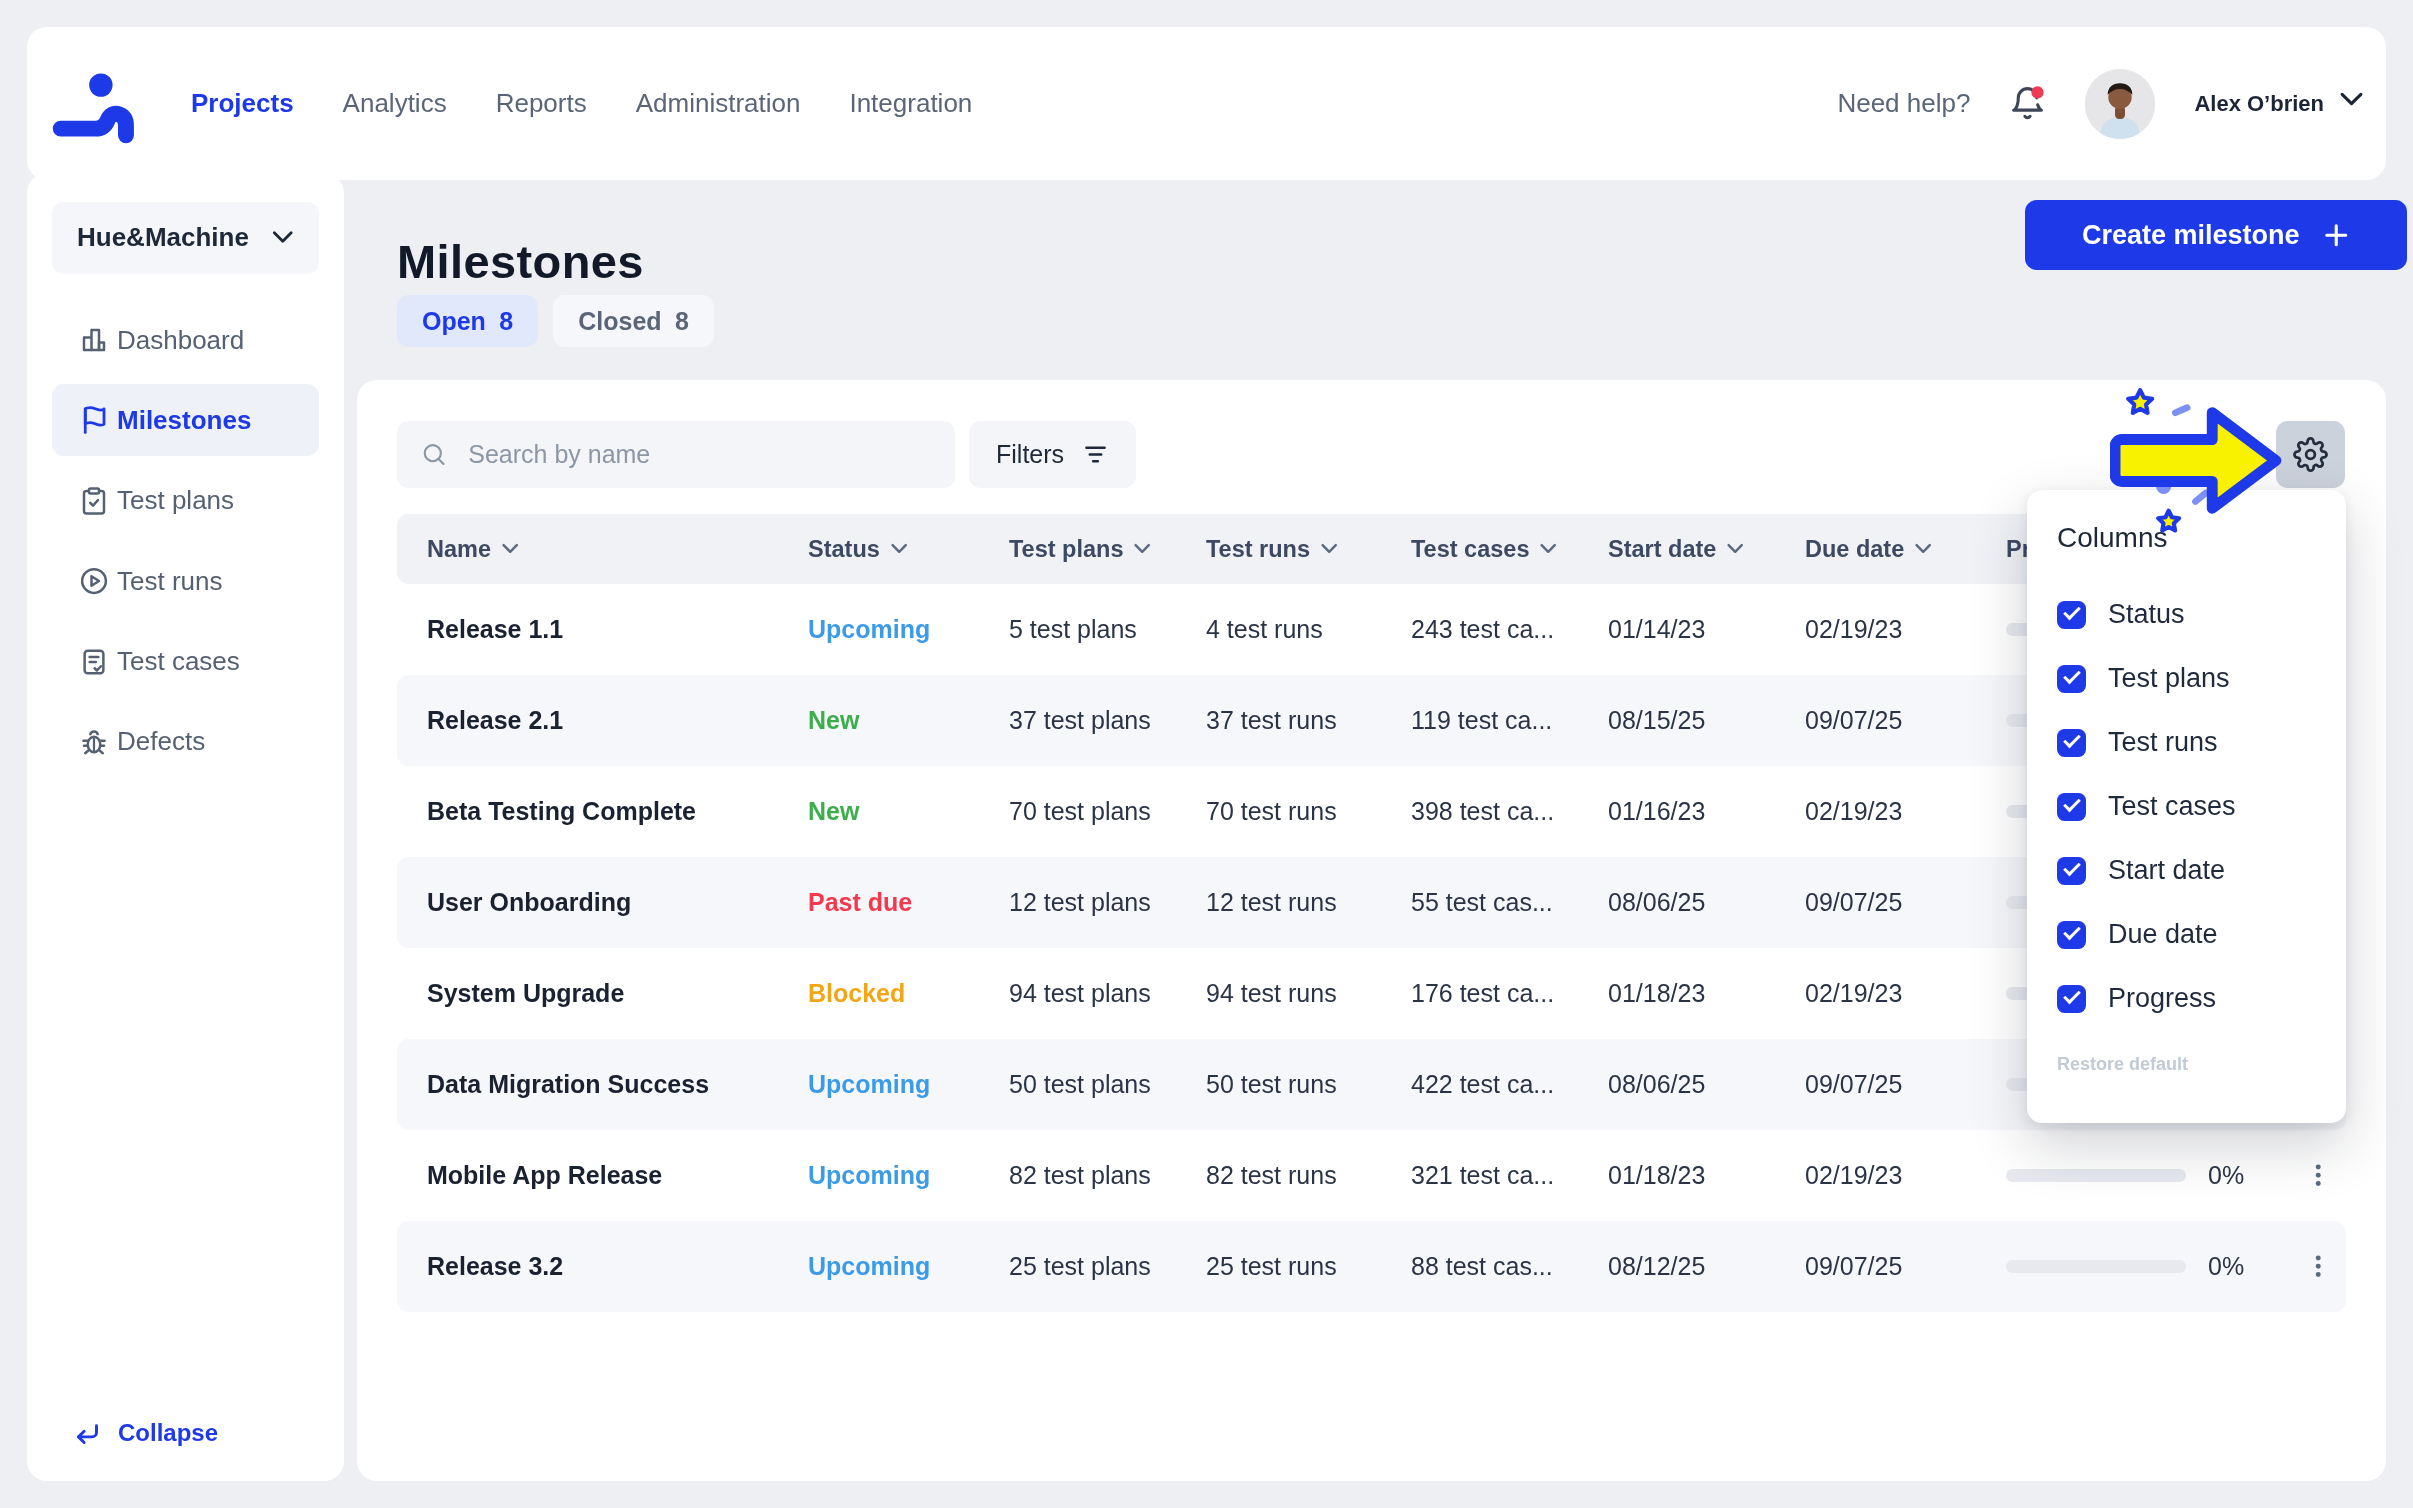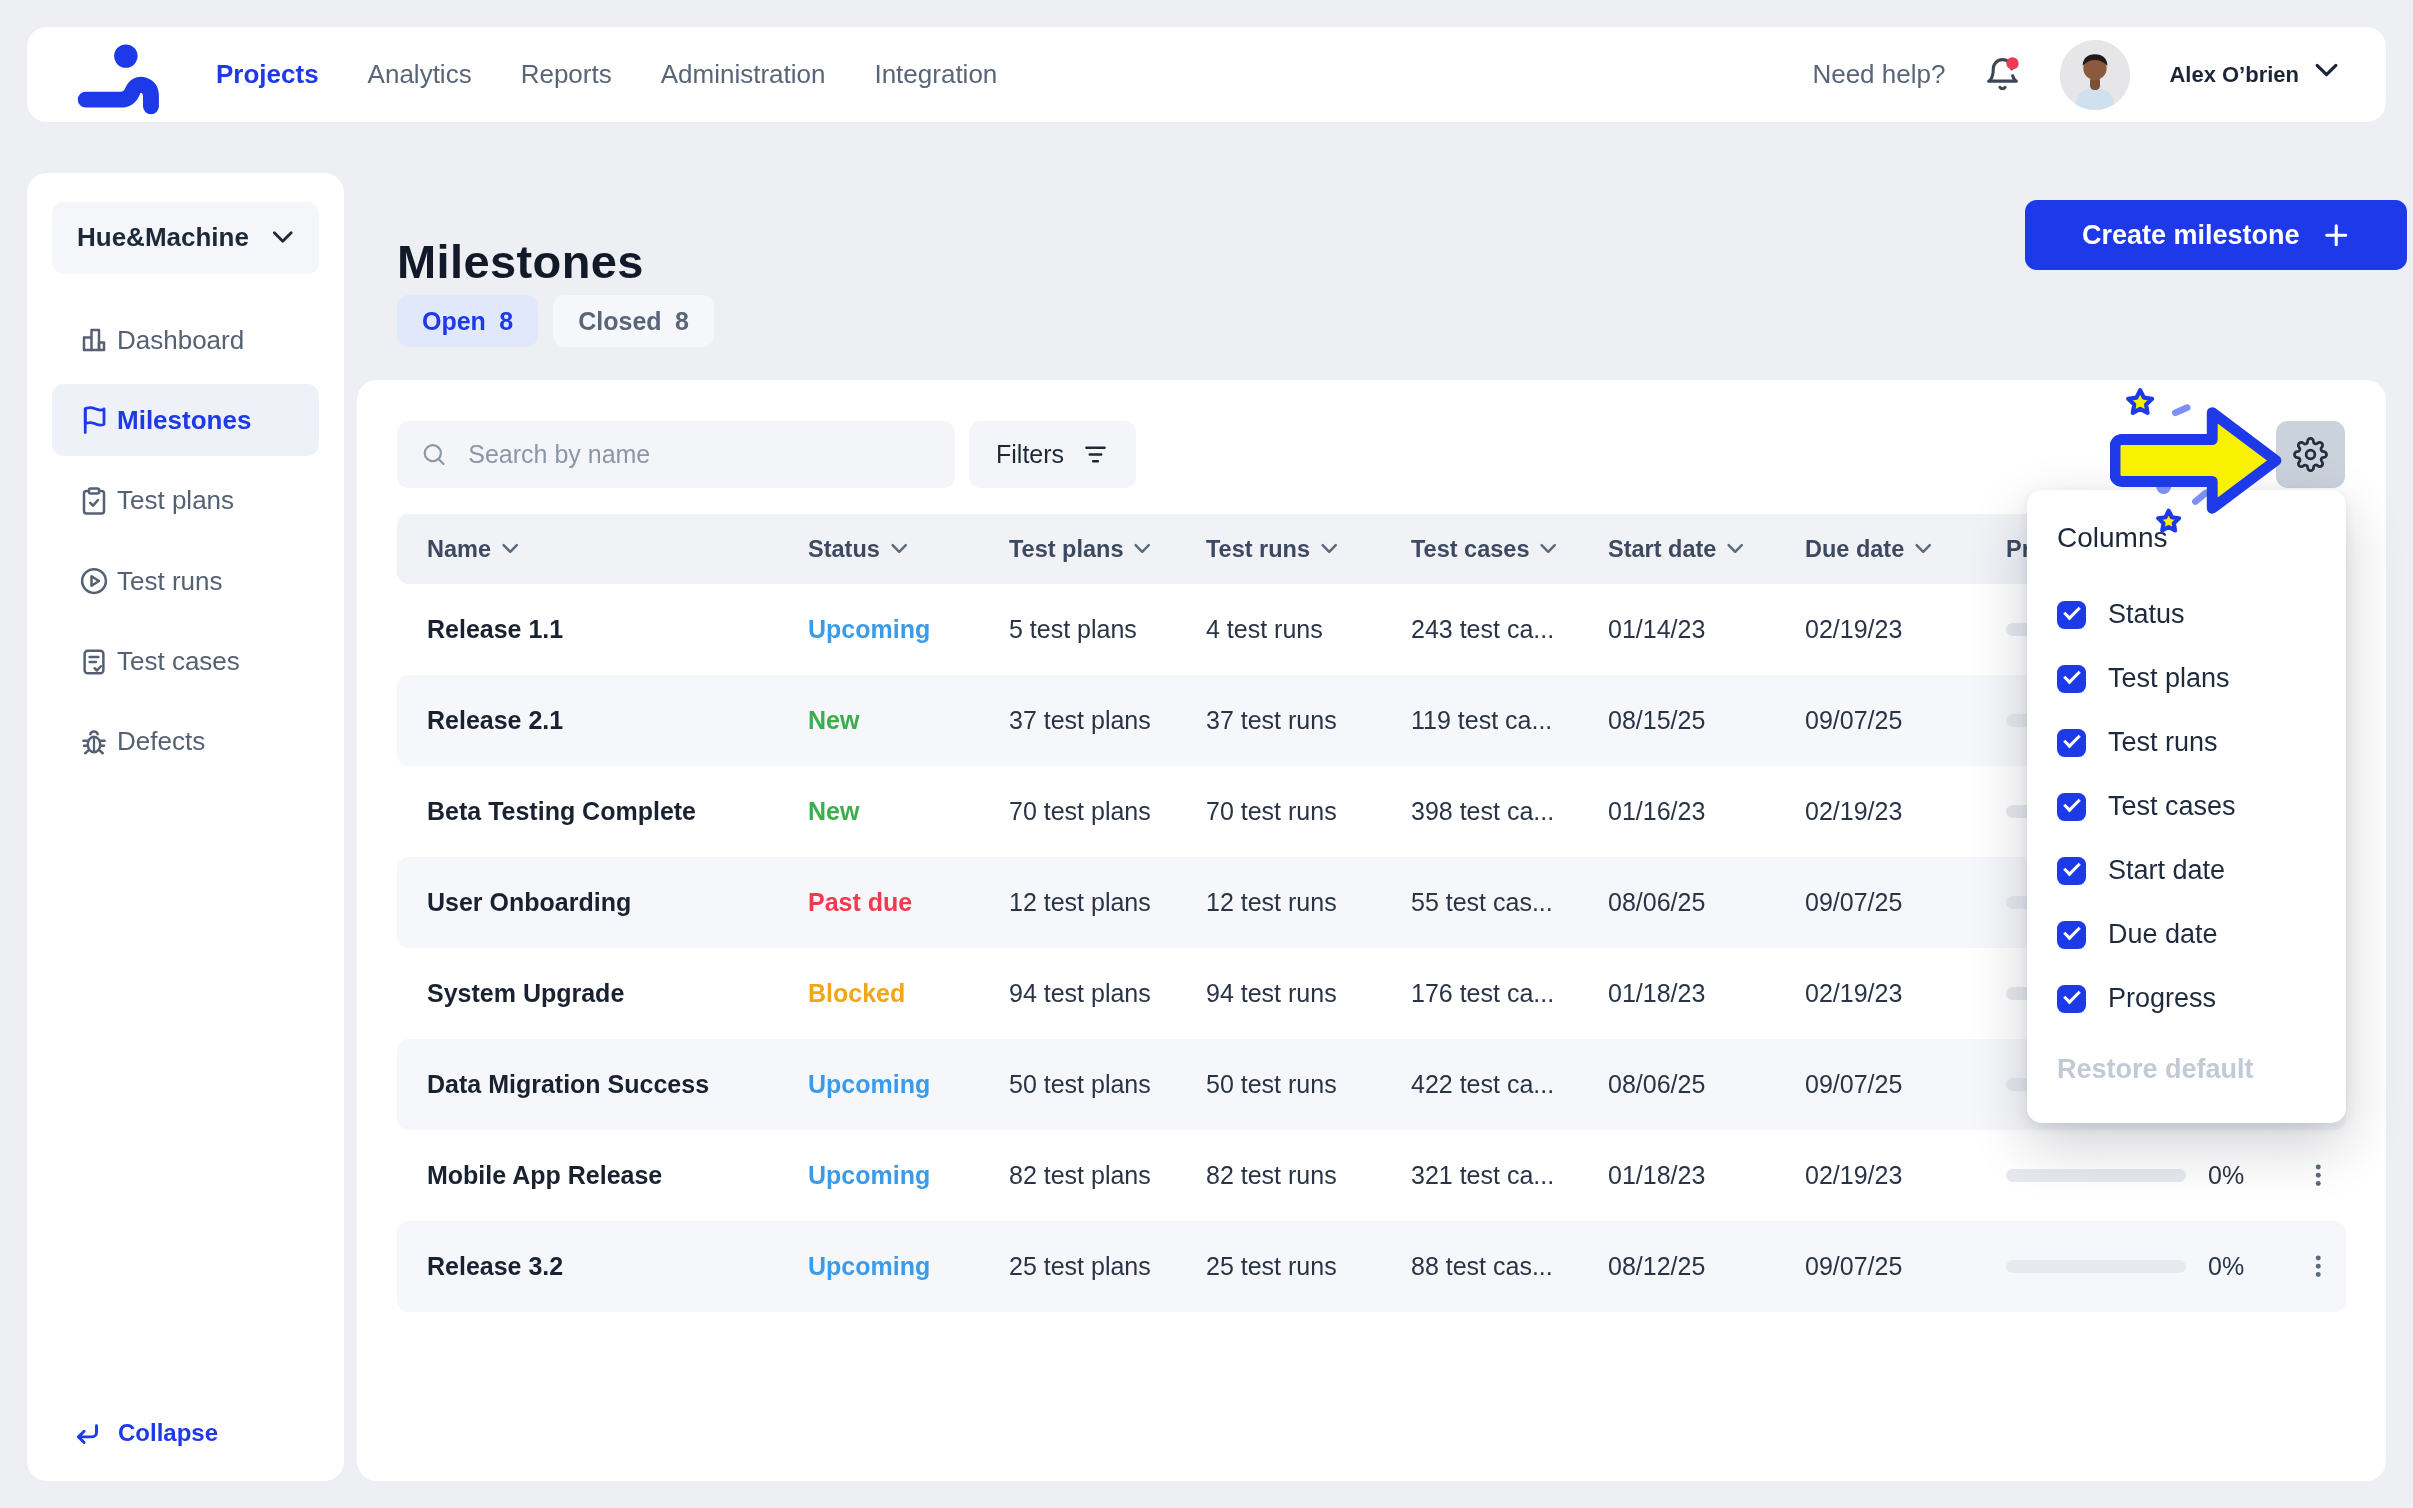--- a/index.html
+++ b/index.html
@@ -1,22 +1,22 @@
 <!DOCTYPE html>
 <html style="font-size:13.4px"><head>
 <meta charset="utf-8">
 <style>
   html,body{margin:0;padding:0;}
   body{width:2413px;height:1508px;overflow:hidden;background:#edeff3;
        font-family:"Liberation Sans", sans-serif;color:#222c3e;-webkit-font-smoothing:antialiased;}
   svg{display:block;}
 
   
-  .topbar{position:absolute;left:27px;top:27px;right:27px;height:95px;background:#fff;border-radius:20px;
-          display:flex;align-items:center;padding:0 47px;box-sizing:border-box;}
+  .topbar{position:absolute;left:27px;top:27px;right:27px;height:153px;background:#fff;border-radius:20px;
+          display:flex;align-items:center;padding:0 22px;box-sizing:border-box;}
   .logo{width:87px;height:87px;margin-right:55px;}
   .navlinks{display:flex;gap:49px;align-items:center;font-size:26px;color:#5a6678;}
   .navlink{cursor:pointer;}
   .navlink.active{color:#1d39e8;font-weight:bold;}
   .topbar-right{margin-left:auto;display:flex;align-items:center;gap:39px;}
   .needhelp{font-size:26px;color:#5a6678;}
   .bellwrap{position:relative;width:37px;height:40px;}
   .avatar{width:70px;height:70px;border-radius:50%;overflow:hidden;background:#e4e5e7;}
   .username{font-size:22px;font-weight:bold;color:#1c2537;display:flex;align-items:flex-start;gap:15px;}
 
@@ -75,21 +75,21 @@
   .panel{position:absolute;left:2027px;top:490px;width:319px;height:633px;background:#fff;border-radius:15px;
          box-shadow:0 22px 59px rgba(18,26,43,.20), 0 3.4px 11.7px rgba(18,26,43,.08);z-index:6;
          padding:32px 30px;box-sizing:border-box;}
   .panel-title{font-size:28px;color:#1d2838;}
   .opts{margin-top:28.5px;display:flex;flex-direction:column;}
   .opt{height:64px;display:flex;align-items:center;gap:22px;cursor:pointer;}
   .cbx{width:29px;height:28px;background:#1d39e8;border-radius:7.5px;position:relative;flex:0 0 auto;}
   .cbx::after{content:"";position:absolute;left:6.7px;top:6.7px;width:12.6px;height:5.9px;
               border-left:3.4px solid #fff;border-bottom:3.4px solid #fff;transform:rotate(-45deg);}
   .opt-label{font-size:27px;color:#1f2a3c;}
-  .restore{margin-top:23.5px;font-size:27px;font-weight:bold;color:#c2cad5;cursor:default;}
+  .restore{margin-top:23.5px;font-size:18px;font-weight:bold;color:#c2cad5;cursor:default;}
 
   
   .callout{position:absolute;left:2110px;top:379px;z-index:7;pointer-events:none;}
 </style>
 </head>
 <body>
 
 <header class="topbar">
   <span class="logo">
     <svg viewBox="0 0 104 104">

